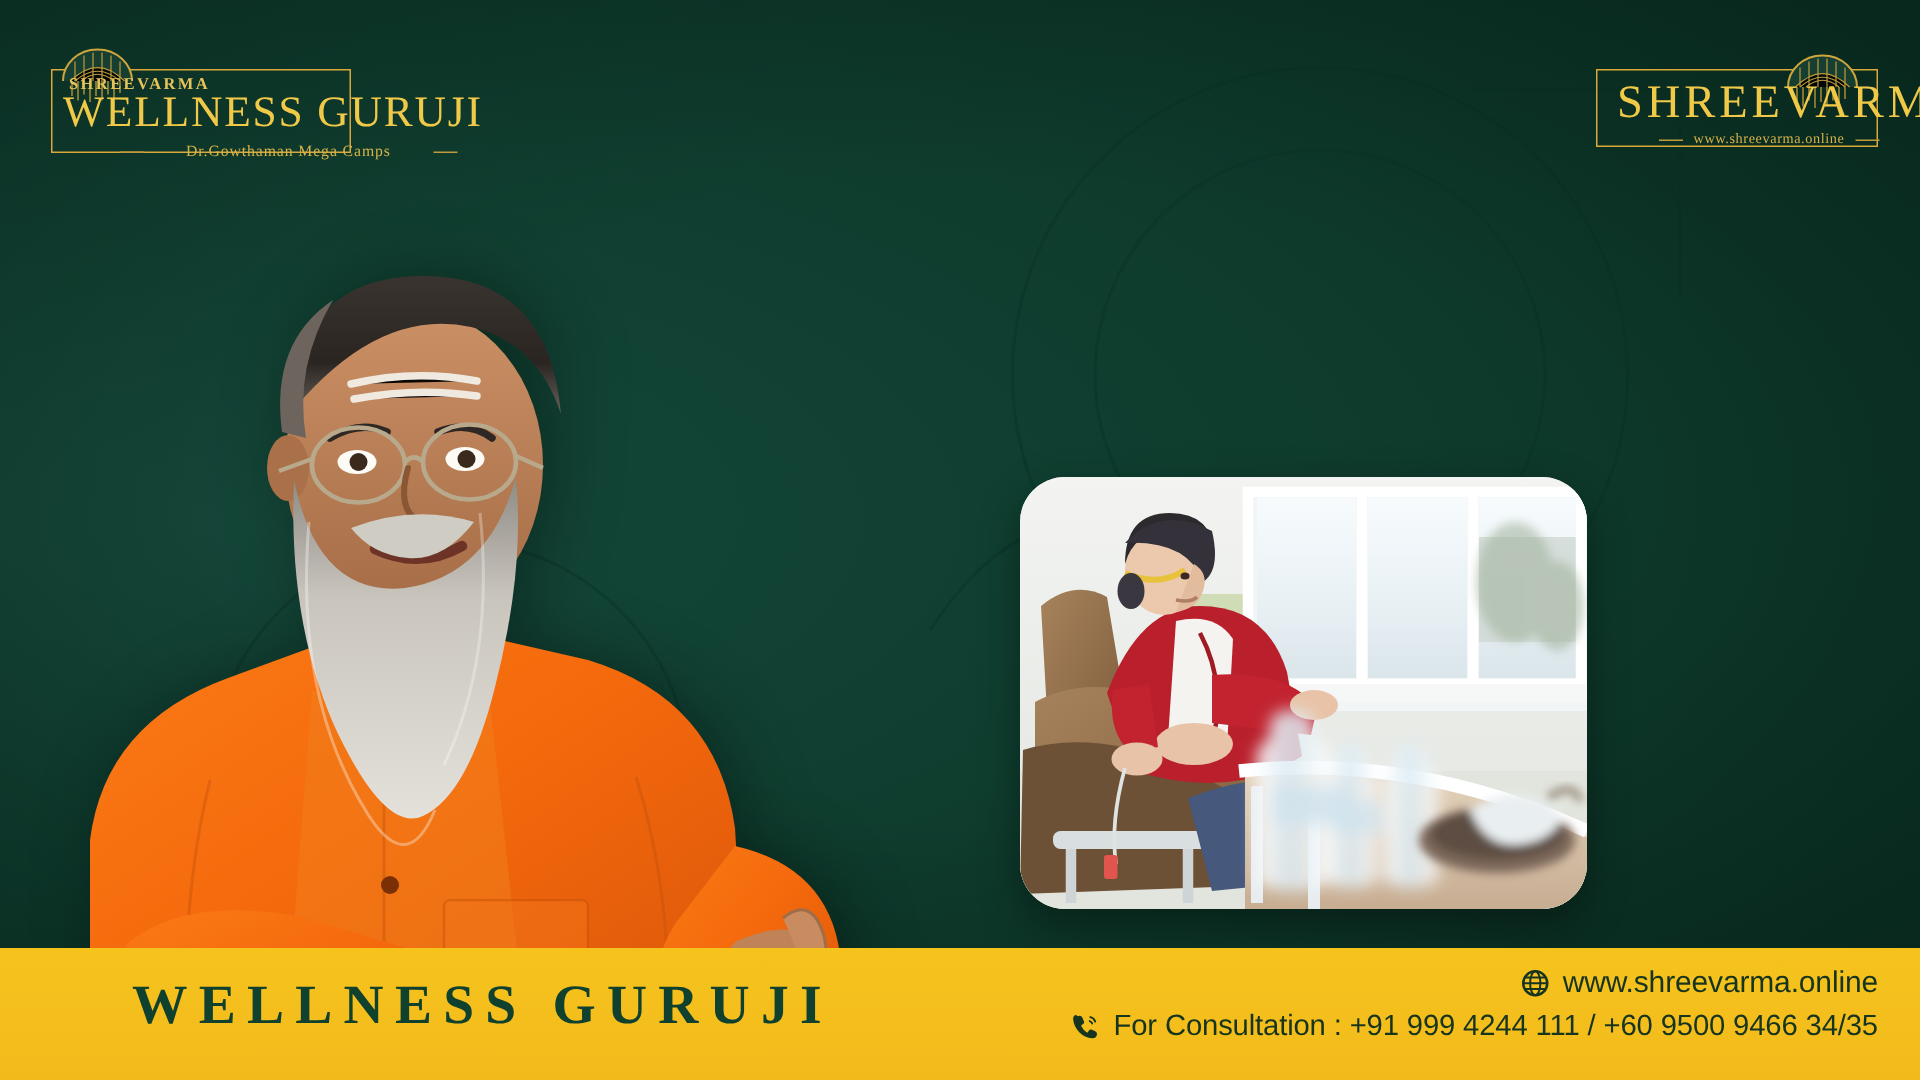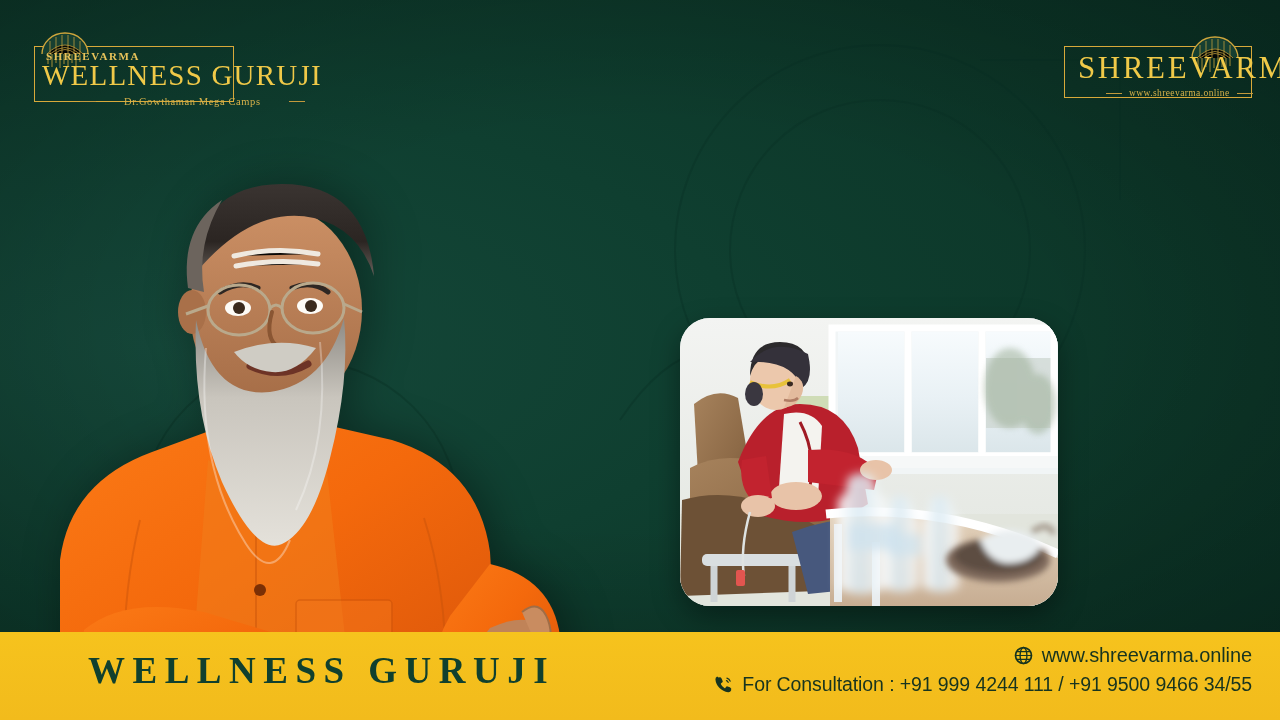--- a/index.html
+++ b/index.html
@@ -523,18 +523,18 @@
         </svg>
         <span class="contact-text">www.shreevarma.online</span>
       </div>
 
       <div class="contact-row">
         <svg class="contact-icon" viewBox="0 0 20 20">
           <path d="M5.2 2.6 q2.4 -0.9 3.3 1.3 l1 2.4 q0.4 1 -0.6 1.7 l-1 0.7 q-0.5 0.4 -0.2 1 q1.2 2.6 3.6 4.1 q0.6 0.4 1 -0.2 l0.7 -1 q0.7 -1 1.7 -0.6 l2.4 1 q2.2 0.9 1.3 3.3 q-0.8 2 -3.2 1.8 q-5.2 -0.5 -9 -4.3 q-3.8 -3.8 -4.3 -9 q-0.2 -2.4 1.8 -3.2 Z" fill="#17341f" transform="translate(-0.4 0)"></path>
           <path d="M13.6 3.2 q2.6 0.6 3.4 3.2" fill="none" stroke="#17341f" stroke-width="1.3" stroke-linecap="round"></path>
           <path d="M13.1 6 q1.4 0.4 1.8 1.8" fill="none" stroke="#17341f" stroke-width="1.3" stroke-linecap="round"></path>
         </svg>
-        <span class="contact-text phone">For Consultation : +91 999 4244 111  / +91 9500 9466 34/55</span>
+        <span class="contact-text phone">For Consultation : +91 999 4244 111  / +60 9500 9466 34/35</span>
       </div>
     </div>
   </div>
 
 </div>
 
 </body></html>

